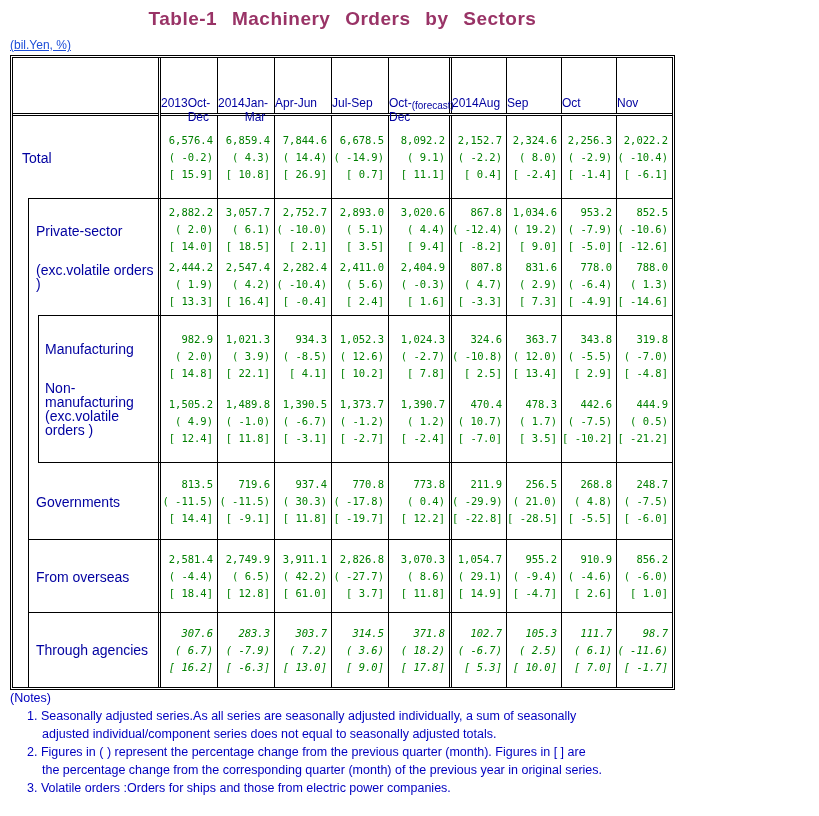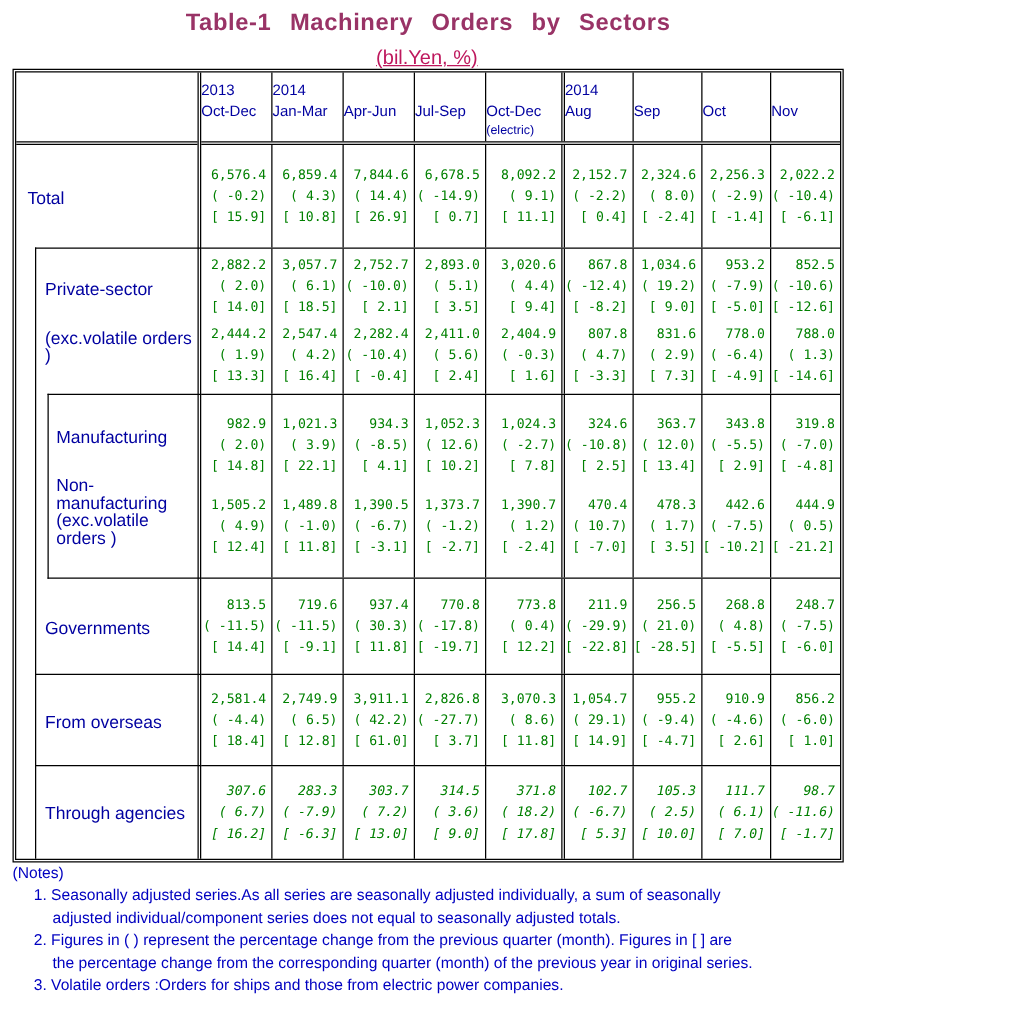--- a/index.html
+++ b/index.html
@@ -13,21 +13,21 @@
   }
   .title {
     position: absolute; top: 8px; left: 10px; width: 665px;
     text-align: center;
     font-size: 19px; font-weight: bold;
     word-spacing: 9px; letter-spacing: .5px;
     color: var(--c-title, #993366);
   }
   .unit-note {
     position: absolute; top: 38px; left: 10px; width: 663px;
-    text-align: center; font-size: 16px; color: #be185d;
+    text-align: left; font-size: 12px; color: #1d4ed8;
     text-decoration: underline;
   }
   .tbl {
     position: absolute; top: 55px; left: 10px;
     display: flex;
     border: 3px double var(--c-border, #000);
     background: #fff;
   }
   
   .label-col {
@@ -46,21 +46,21 @@
   .hline { position: absolute; height: 1px; background: var(--c-border, #000); }
   
   .data-col { display: flex; flex-direction: column; }
   .hdr-row, .block-row {
     display: grid;
     grid-template-columns: 57px 57px 57px 57px 63px 55px 55px 55px 55px;
   }
   .hdr-row { height: 58px; border-bottom: 3px double var(--c-border, #000); }
   .hcell {
     border-right: 1px solid var(--c-border, #000);
-    display: flex; flex-direction: column; align-items: flex-start;
+    display: flex; flex-direction: row; align-items: flex-end;
     padding-top: 7px;
     color: var(--c-head, #0000A0); font-size: 12px;
   }
   .hcell.sep { border-right: 3px double var(--c-border, #000); }
   .hcell:last-child { border-right: none; }
   .hcell .yr { height: 17px; }
   .hcell .pd { height: 17px; }
   .hcell .nt { height: 13px; font-size: 10px; }
   .block-row { border-bottom: 1px solid var(--c-border, #000); }
   .block-row:last-child { border-bottom: none; }
@@ -164,21 +164,21 @@
             <span class="nt"></span>
           </div>
           <div class="hcell">
             <span class="yr"></span>
             <span class="pd">Jul-Sep</span>
             <span class="nt"></span>
           </div>
           <div class="hcell sep">
             <span class="yr"></span>
             <span class="pd">Oct-Dec</span>
-            <span class="nt">(electric)</span>
+            <span class="nt">(forecast)</span>
           </div>
           <div class="hcell">
             <span class="yr">2014</span>
             <span class="pd">Aug</span>
             <span class="nt"></span>
           </div>
           <div class="hcell">
             <span class="yr"></span>
             <span class="pd">Sep</span>
             <span class="nt"></span>

